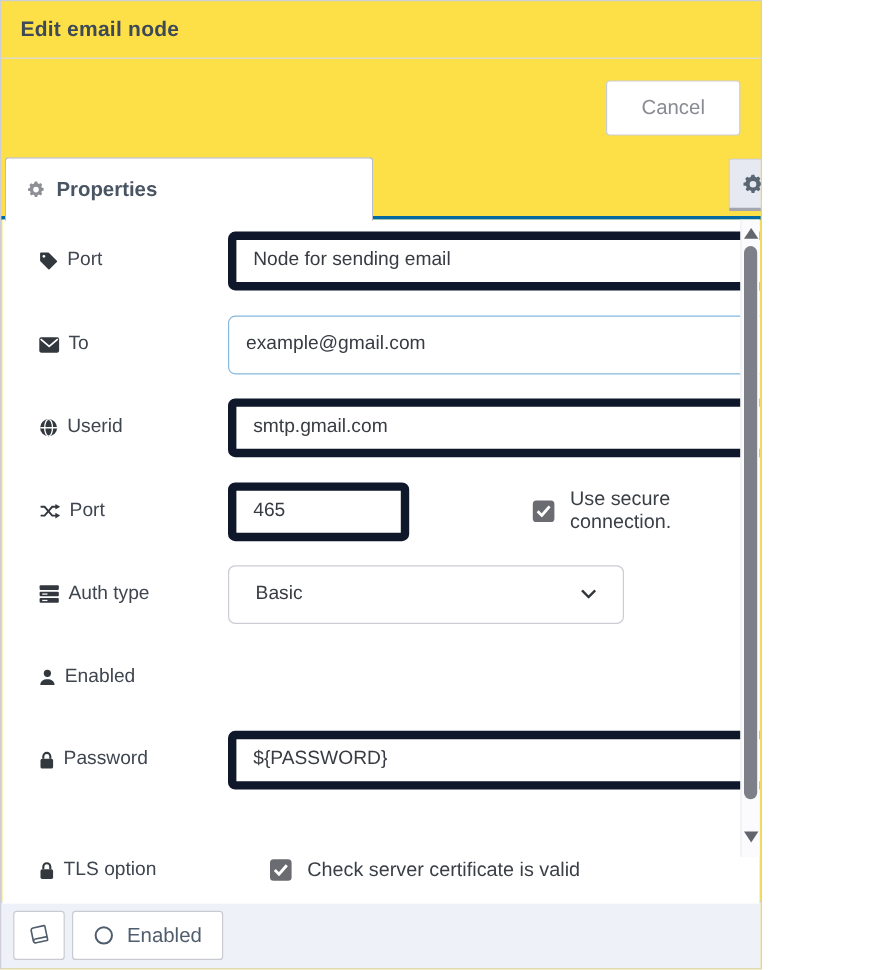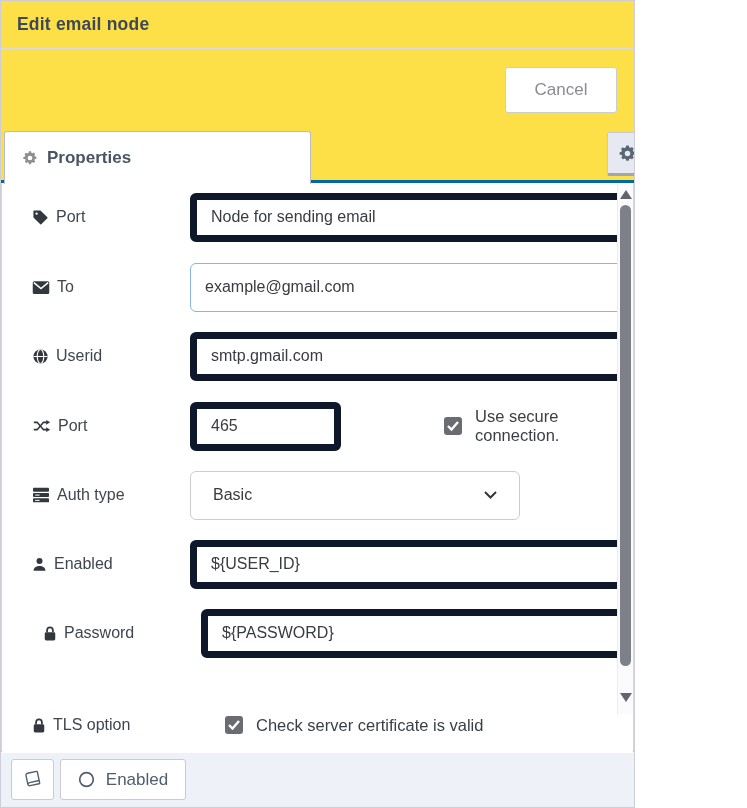--- a/index.html
+++ b/index.html
@@ -87,21 +87,21 @@
   }
   .chkgroup { position: absolute; display: flex; align-items: center; gap: 13px; margin-left: 24px; }
   .chkbox {
     width: 18px; height: 18px; border-radius: 3px; background: #6b6c72;
     display: flex; align-items: center; justify-content: center; cursor: pointer; flex: none;
   }
   .chklabel { font-size: 16.5px; color: #3a3f45; }
   
   .r-name { top: 9px; }   .r-to { top: 79px; }  .r-server { top: 148px; }
   .r-port { top: 218px; } .r-auth { top: 287px; } .r-user { top: 356px; }
-  .r-pass { top: 425px; margin-left: 11px; } .r-tls { top: 517px; }
+  .r-pass { top: 425px; } .r-tls { top: 517px; }
   
   .sbar {
     position: absolute; top: 182px; right: 1px; width: 16px; height: 531px;
     background: #fbfbfd; border-left: 1px solid #ededf1; z-index: 2;
   }
   .sb-up, .sb-down { position: absolute; left: 2px; width: 0; height: 0; }
   .sb-up   { top: 7px;   border-left: 6px solid transparent; border-right: 6px solid transparent; border-bottom: 9px solid #63656e; }
   .sb-down { top: 510px; border-left: 6px solid transparent; border-right: 6px solid transparent; border-top: 9px solid #63656e; }
   .sb-thumb {
     position: absolute; left: 2px; top: 22px; width: 11px; height: 461px;
@@ -272,21 +272,20 @@
     <div class="row r-user">
       <div class="flabel">
         <span class="licon">
           <svg width="15" height="17" viewBox="0 0 24 24" fill="currentColor">
               <circle cx="12" cy="6.5" r="4.8"></circle>
               <path d="M2.5 22c0-5 4.2-7.6 9.5-7.6s9.5 2.6 9.5 7.6z"></path>
             </svg>
         </span>
         <span>Enabled</span>
       </div>
-      <input class="tinput" value="${USER_ID}" style="">
     </div>
 
     <div class="row r-pass">
       <div class="flabel">
         <span class="licon">
           <svg width="14" height="17" viewBox="0 0 24 26" fill="currentColor">
               <rect x="3" y="11" width="18" height="14" rx="2.4"></rect>
               <path d="M7 11V7.5a5 5 0 0 1 10 0V11" fill="none" stroke="currentColor" stroke-width="3"></path>
             </svg>
         </span>

